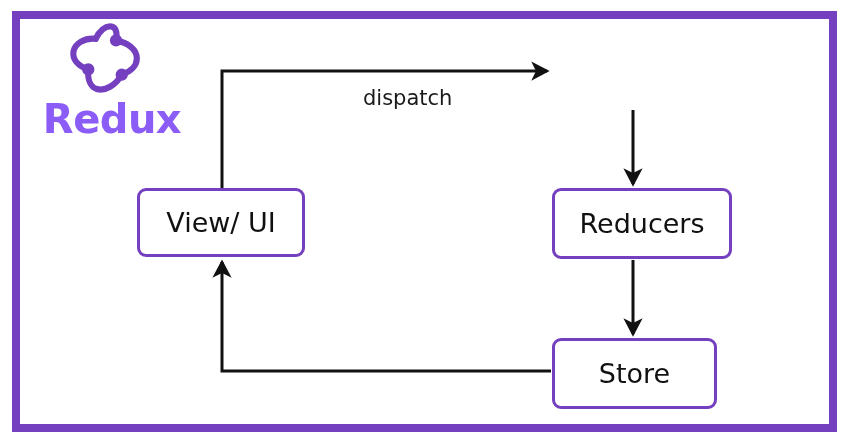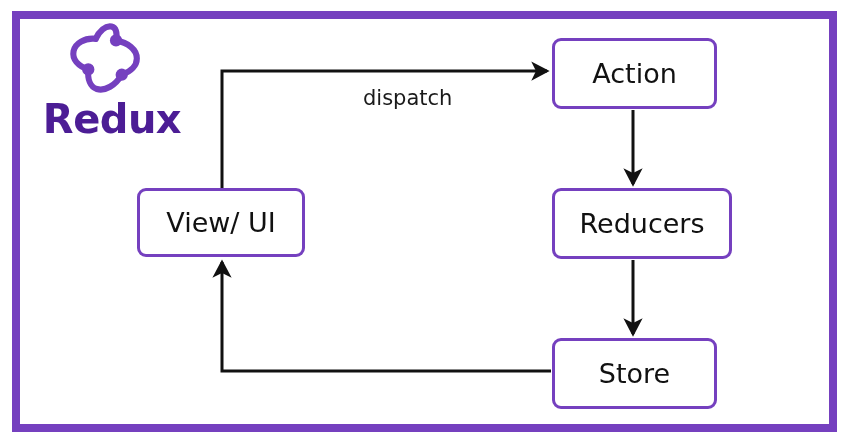--- a/index.html
+++ b/index.html
@@ -43,21 +43,21 @@
   }
   #logo-word {
     position: absolute;
     left: 0px;
     top: 78px;
     width: 160px;
     text-align: center;
     font-size: 40px;
     font-weight: 700;
     letter-spacing: -0.5px;
-    color: #4c1d95;
+    color: #8b5cf6;
     font-family: "DejaVu Sans", sans-serif;
   }
   
   .node {
     position: absolute;
     box-sizing: border-box;
     border: 3px solid var(--brand, #7540bf);
     border-radius: 9px;
     background: #ffffff;
     display: flex;
@@ -133,23 +133,20 @@
 
     <path d="M222,189 L222,71 L547,71" fill="none" stroke="#111111" stroke-width="3" stroke-linejoin="miter" marker-end="url(#arrowhead)"></path>
 
     <path d="M633,110 L633,184" fill="none" stroke="#111111" stroke-width="3" marker-end="url(#arrowhead)"></path>
 
     <path d="M633,260 L633,334" fill="none" stroke="#111111" stroke-width="3" marker-end="url(#arrowhead)"></path>
 
     <path d="M551,371 L222,371 L222,262" fill="none" stroke="#111111" stroke-width="3" stroke-linejoin="miter" marker-end="url(#arrowhead)"></path>
   </svg>
 
-  <div class="node" id="node-action">
-    <span>Action</span>
-  </div>
 
   <div class="node" id="node-reducers">
     <span>Reducers</span>
   </div>
 
   <div class="node" id="node-view">
     <span>View/ UI</span>
   </div>
 
   <div class="node" id="node-store">

